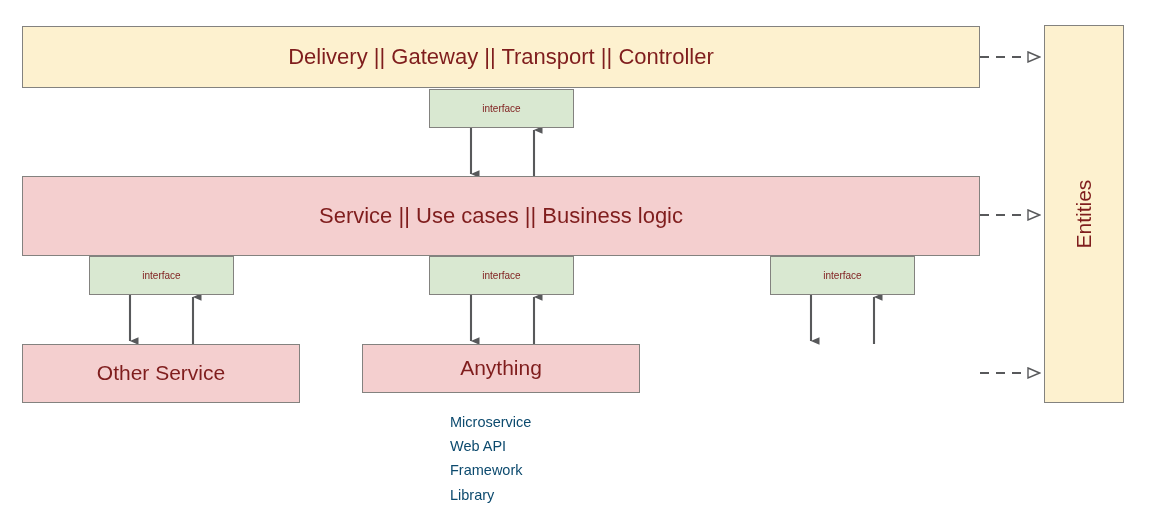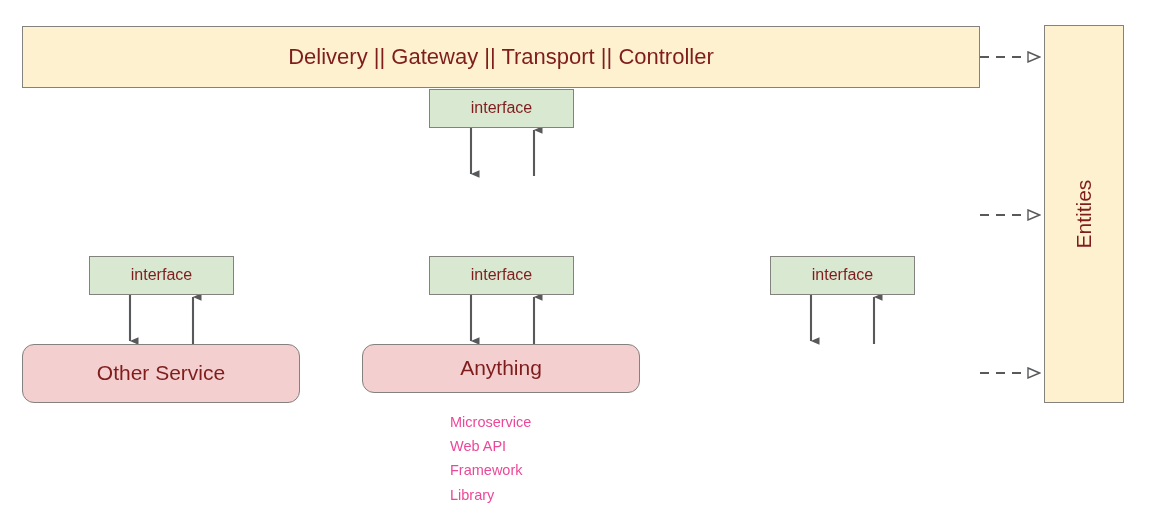--- a/index.html
+++ b/index.html
@@ -27,22 +27,22 @@
     justify-content: center;
     color: #7f1d1d;
     text-align: center;
     line-height: 1.15;
   }
   .box-yellow { background: #fdf1cf; }
   .box-pink   { background: #f4cfcf; }
   .box-green  { background: #d9e8d1; }
 
   .layer-title { font-size: 22px; }
-  .node-title  { font-size: 21px; border-radius: 12px; }
-  .iface-title { font-size: 16px; }
+  .node-title  { font-size: 21px; }
+  .iface-title { font-size: 10px; }
 
   
   #delivery-layer { left: 22px;  top: 26px;  width: 958px; height: 62px; }
   #service-layer  { left: 22px;  top: 176px; width: 958px; height: 80px; }
 
   
   #iface-top      { left: 429px; top: 89px;  width: 145px; height: 39px; }
   #iface-left     { left: 89px;  top: 256px; width: 145px; height: 39px; }
   #iface-mid      { left: 429px; top: 256px; width: 145px; height: 39px; }
   #iface-right    { left: 770px; top: 256px; width: 145px; height: 39px; }
@@ -59,21 +59,21 @@
     transform: rotate(-90deg);
     white-space: nowrap;
   }
 
   
   #notes {
     position: absolute;
     left: 450px;
     top: 410px;
     font-size: 14.5px;
-    color: #ec4899;
+    color: #0c4a6e;
     line-height: 24.2px;
     text-align: left;
   }
   #notes div { white-space: nowrap; }
 
   
   #links {
     position: absolute;
     left: 0; top: 0;
     width: 1154px; height: 520px;
@@ -121,20 +121,23 @@
   </svg>
 
   <div id="delivery-layer" class="box box-yellow layer-title">
     <span>Delivery || Gateway || Transport || Controller</span>
   </div>
 
   <div id="iface-top" class="box box-green iface-title">
     <span>interface</span>
   </div>
 
+  <div id="service-layer" class="box box-pink layer-title">
+    <span>Service || Use cases || Business logic</span>
+  </div>
 
   <div id="iface-left" class="box box-green iface-title">
     <span>interface</span>
   </div>
   <div id="iface-mid" class="box box-green iface-title">
     <span>interface</span>
   </div>
   <div id="iface-right" class="box box-green iface-title">
     <span>interface</span>
   </div>

